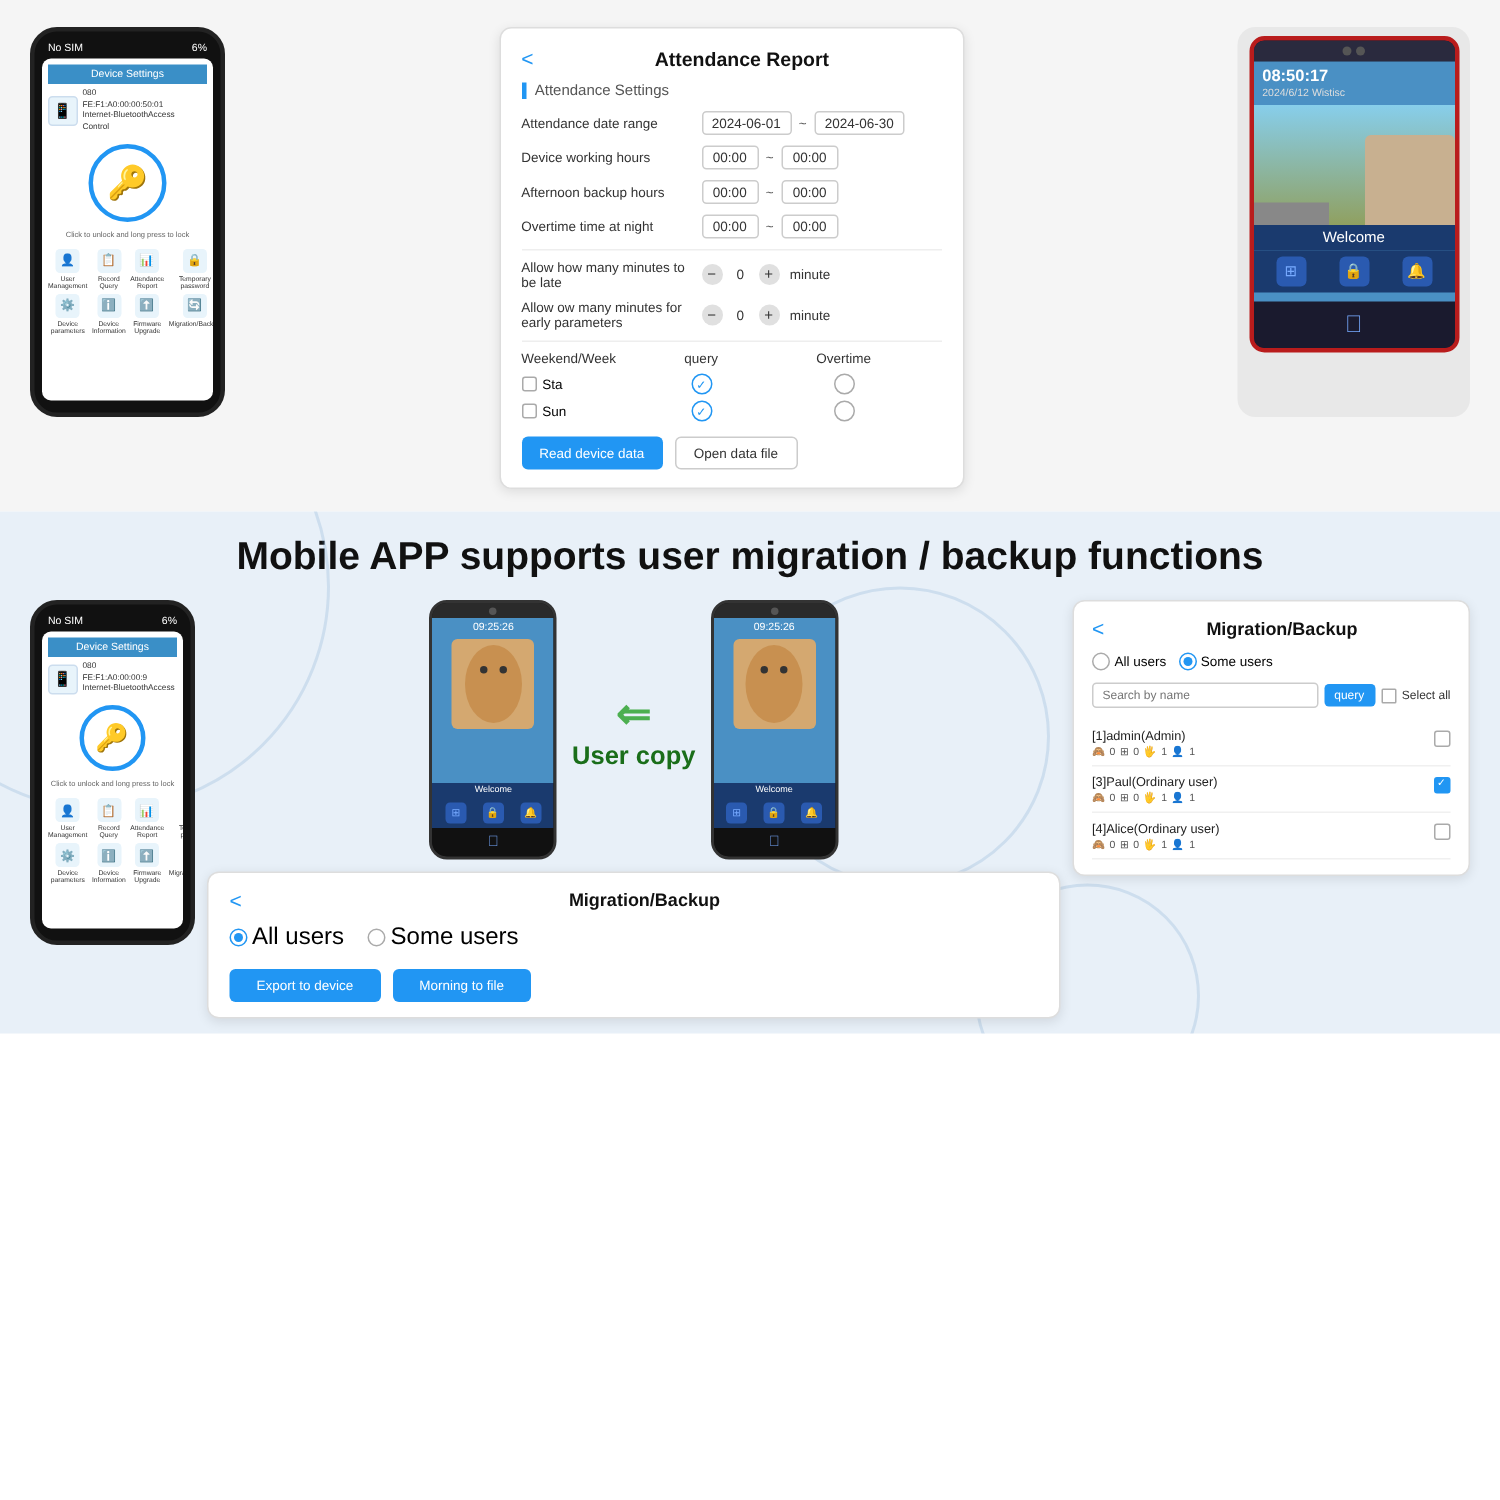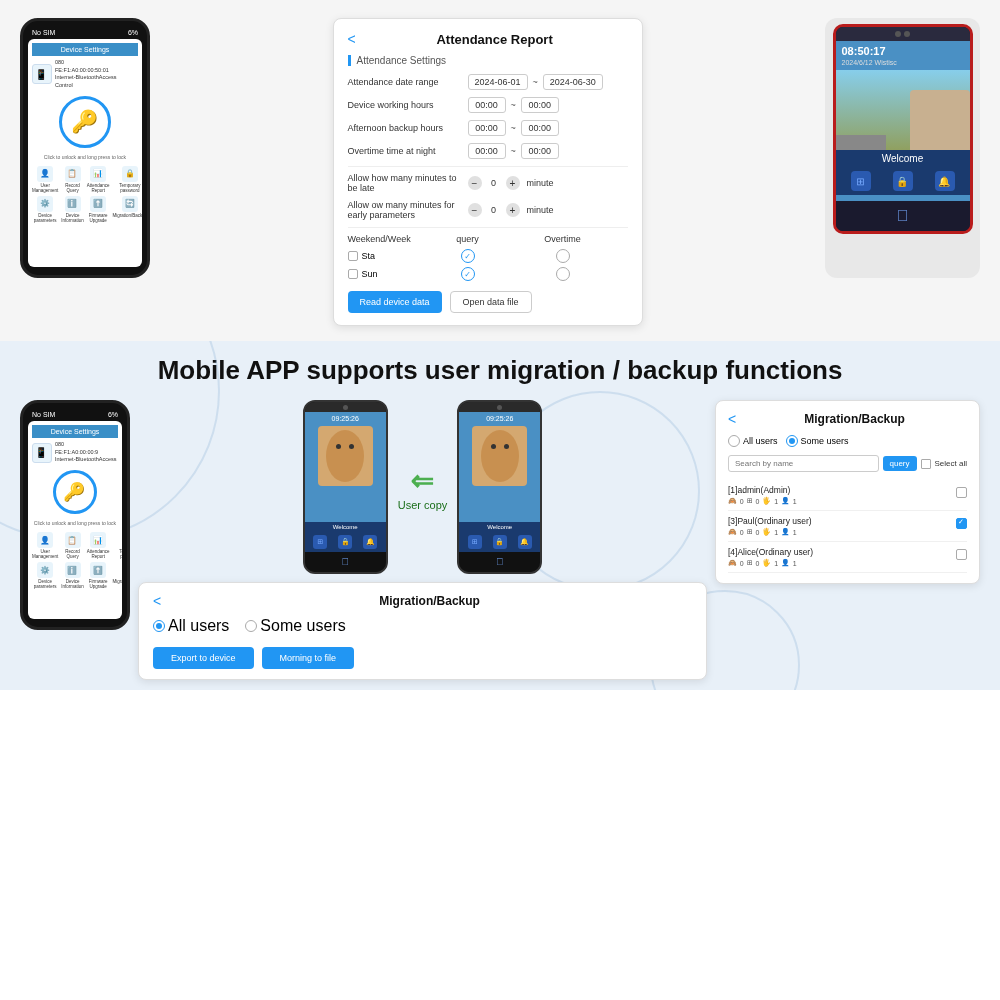--- a/index.html
+++ b/index.html
@@ -616,22 +616,22 @@
       color: #7af;
       font-size: 10px;
     }
     .copy-arrow {
       font-size: 28px;
       color: #4caf50;
       font-weight: bold;
       text-align: center;
     }
     .copy-label {
-      font-size: 11px;
-      font-weight: normal;
+      font-size: 17px;
+      font-weight: bold;
       color: #1a6e1a;
       text-align: center;
       margin-top: 2px;
     }
 
     .mig-backup-panel {
       background: #fff;
       border: 1px solid #ddd;
       border-radius: 8px;
       padding: 10px 14px;

